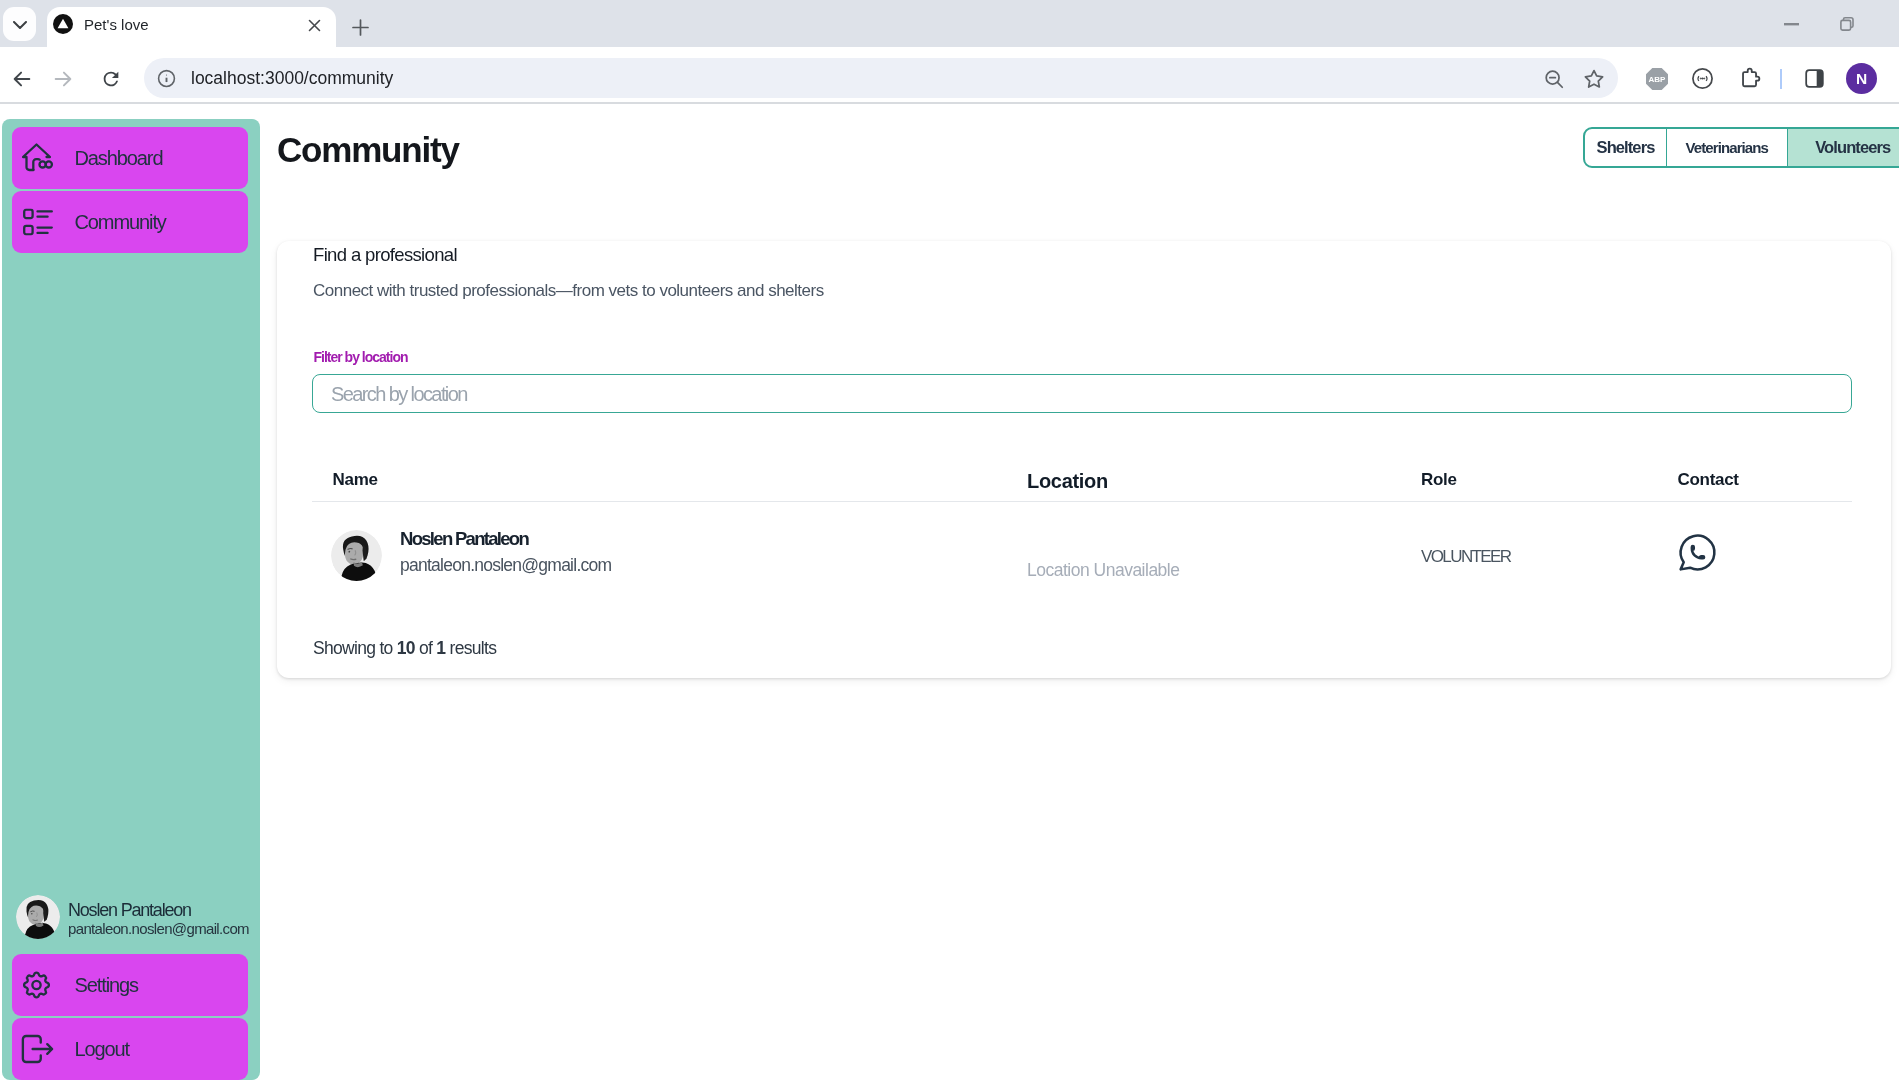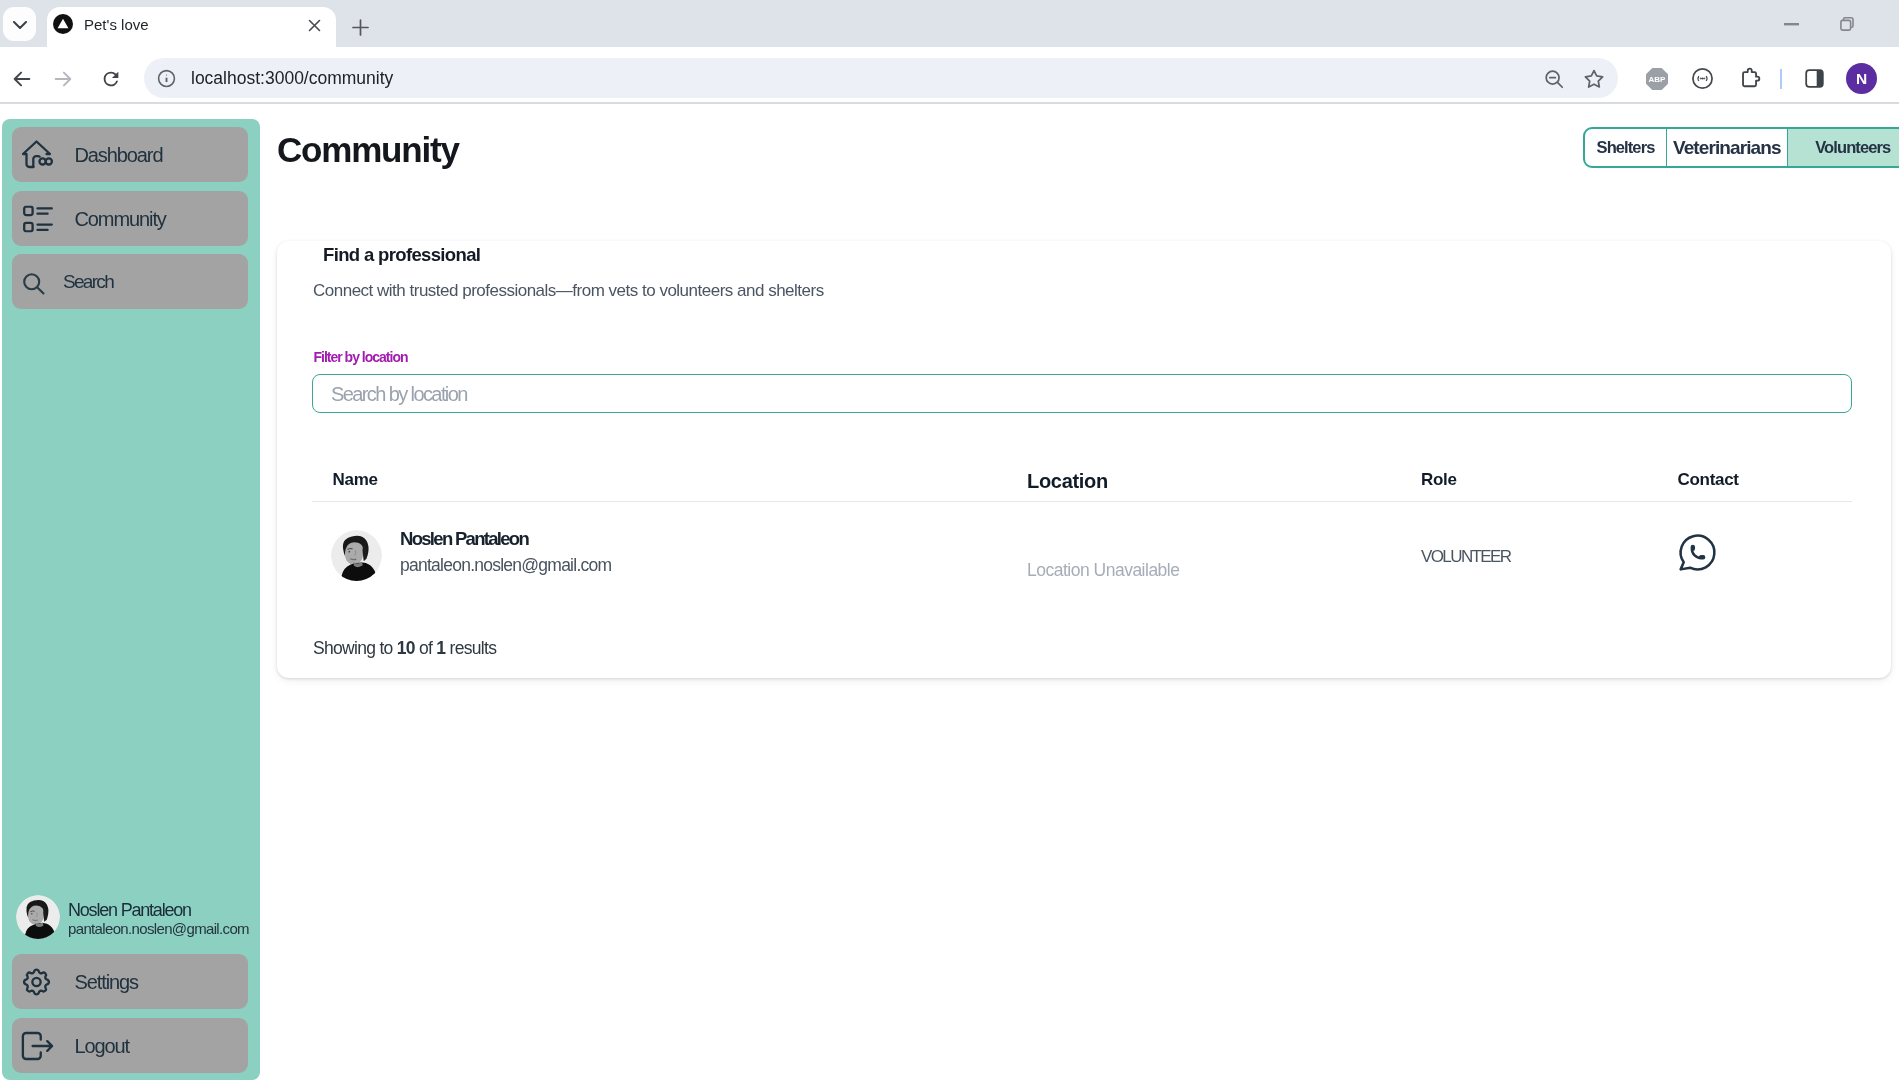--- a/index.html
+++ b/index.html
@@ -16,21 +16,21 @@
   #tab { position:absolute; left:47px; top:7px; width:289px; height:40px; background:#fff;
     border-radius:13px 13px 0 0; }
   #toolbar { position:absolute; left:0; top:47px; width:1899px; height:55px; background:#fff; }
   #omnibox { position:absolute; left:144px; top:58px; width:1474px; height:40px; background:#edf0f7;
     border-radius:20px; }
   #divider { position:absolute; left:0; top:102px; width:1899px; height:2px; background:#d8dbdf; }
 
   
   #sidebar { position:absolute; left:2px; top:119px; width:258px; height:961px;
     background:#8bd0c1; border-radius:8px; }
-  .sideitem { position:absolute; left:10px; width:236px; height:55px; background:#a3a3a3;
+  .sideitem { position:absolute; left:10px; width:236px; height:62px; background:#d946ef;
     border-radius:9px; }
   .sideitem .lbl { position:absolute; left:62.5px; top:50%; transform:translateY(-50%);
     font-size:20px; letter-spacing:-1.1px; color:#21323f; }
   .sideitem svg { position:absolute; left:11px; top:50%; transform:translateY(-50%); }
 
   
   #card { position:absolute; left:277px; top:241px; width:1614px; height:437px; background:#fff;
     border-radius:12px; box-shadow:0 1px 3px rgba(0,0,0,0.13), 0 3px 8px rgba(0,0,0,0.06); }
   .t { position:absolute; line-height:1; white-space:nowrap; }
 </style>
@@ -137,27 +137,20 @@
       </svg>
       <div class="lbl">Dashboard</div>
     </div>
     <div class="sideitem" style="top:72px;">
       <svg width="30" height="27" viewBox="0 0 30 27" style="left:11px" fill="none" stroke="#21323f" stroke-width="2.3" stroke-linecap="round" stroke-linejoin="round">
         <rect x="1.2" y="1.2" width="8.4" height="8.4" rx="2"></rect>
         <rect x="1.2" y="17.4" width="8.4" height="8.4" rx="2"></rect>
         <path d="M14.5 2.9H28.8M14.5 8.2H24.6M14.5 19.1H28.8M14.5 24.4H24.6"></path>
       </svg>
       <div class="lbl">Community</div>
-    </div>
-    <div class="sideitem" style="top:135px;">
-      <svg width="22" height="22" viewBox="0 0 22 22" style="left:10.5px;top:19px;transform:none" fill="none" stroke="#2a3b46" stroke-width="2.1" stroke-linecap="round">
-        <circle cx="8.7" cy="8.7" r="7.5"></circle>
-          <path d="M14.4 14.4 20.5 20.5"></path>
-      </svg>
-      <div class="lbl" style="left:51px;font-size:19px;letter-spacing:-1.7px;">Search</div>
     </div>
 
     <div class="abs" style="left:14px;top:776px;width:44px;height:44px;border-radius:50%;overflow:hidden;">
       <svg width="44" height="44" viewBox="0 0 44 44">
         <circle cx="22" cy="22" r="22" fill="#ececec"></circle>
 <path d="M12 14 Q11 22 13.5 26.5 Q16.5 30.5 21 29.5 Q26 28.5 27.5 23 Q29 18 28 13 Q26 8 20 8 Q13 8 12 14 Z" fill="#ababab"></path>
 <path d="M10.5 16.5 Q9 7.5 18 5.5 Q27 3.5 30.5 9 Q33 13 32.2 19 Q31.6 23.5 30 25.5 Q29.5 20.5 28.2 16.5 Q27 12.5 24 11.3 Q19 9.5 15.5 12 Q13 13.7 12.5 17 Q11.9 20 12.1 22.5 Q10.9 19.5 10.5 16.5 Z" fill="#181818"></path>
 <path d="M27.5 12.5 Q30.8 14.5 31 19.5 L30.5 24.5 Q29.3 26.5 28.2 26.8 L27.2 18 Z" fill="#1d1d1d"></path>
 <path d="M14.3 16.8 q2.2-1.3 4.3-.5" stroke="#4f4f4f" stroke-width="1" fill="none"></path>
 <circle cx="15.8" cy="18.7" r="0.75" fill="#474747"></circle>
@@ -183,26 +176,26 @@
         <path d="M9 12h12l-3-3M18 15l3-3"></path>
       </svg>
       <div class="lbl">Logout</div>
     </div>
   </div>
 
   <div class="t" style="left:277px;top:132px;font-size:35px;font-weight:bold;letter-spacing:-1.2px;color:#14171c;">Community</div>
 
   <div class="abs" style="left:1583px;top:127px;width:337px;height:41px;border:2px solid #35a795;border-radius:9px;background:#fff;display:flex;overflow:hidden;">
     <div style="width:82px;border-right:1.5px solid #35a795;display:flex;align-items:center;justify-content:center;font-size:16.5px;font-weight:bold;letter-spacing:-0.9px;color:#253345;">Shelters</div>
-    <div style="width:120.5px;border-right:1.5px solid #35a795;display:flex;align-items:center;justify-content:center;font-size:19px;font-weight:bold;letter-spacing:-0.9px;color:#253345;">Veterinarians</div>
+    <div style="width:120.5px;border-right:1.5px solid #35a795;display:flex;align-items:center;justify-content:center;font-size:15px;font-weight:bold;letter-spacing:-0.9px;color:#253345;">Veterinarians</div>
     <div style="flex:1;background:#b5e2d3;display:flex;align-items:center;justify-content:center;font-size:16.5px;font-weight:bold;letter-spacing:-0.9px;color:#253345;">Volunteers</div>
   </div>
 
   <div id="card"></div>
-  <div class="t" style="left:313px;top:246px;font-size:18.5px;font-weight:bold;letter-spacing:-0.65px;color:#151b24;margin-left:10px;">Find a professional</div>
+  <div class="t" style="left:313px;top:246px;font-size:18.5px;font-weight:normal;letter-spacing:-0.65px;color:#151b24;">Find a professional</div>
   <div class="t" style="left:313px;top:282px;font-size:17px;letter-spacing:-0.5px;color:#4a5563;">Connect with trusted professionals—from vets to volunteers and shelters</div>
   <div class="t" style="left:313.5px;top:350px;font-size:14px;font-weight:bold;letter-spacing:-1px;color:#a21caf;">Filter by location</div>
   <div class="abs" style="left:312px;top:374px;width:1540px;height:39px;border:1.6px solid #38a795;border-radius:8px;background:#fff;"></div>
   <div class="t" style="left:331px;top:384px;font-size:20px;letter-spacing:-1.6px;color:#9aa3ad;">Search by location</div>
 
   <div class="t" style="left:332.5px;top:471px;font-size:17px;font-weight:bold;letter-spacing:-0.3px;color:#121c28;">Name</div>
   <div class="t" style="left:1027px;top:471px;font-size:20px;font-weight:bold;letter-spacing:-0.3px;color:#121c28;">Location</div>
   <div class="t" style="left:1421px;top:471px;font-size:17px;font-weight:bold;letter-spacing:-0.3px;color:#121c28;">Role</div>
   <div class="t" style="left:1677.5px;top:471px;font-size:17px;font-weight:bold;letter-spacing:-0.3px;color:#121c28;">Contact</div>
   <div class="abs" style="left:312px;top:501px;width:1540px;height:1.4px;background:#e4e7eb;"></div>

